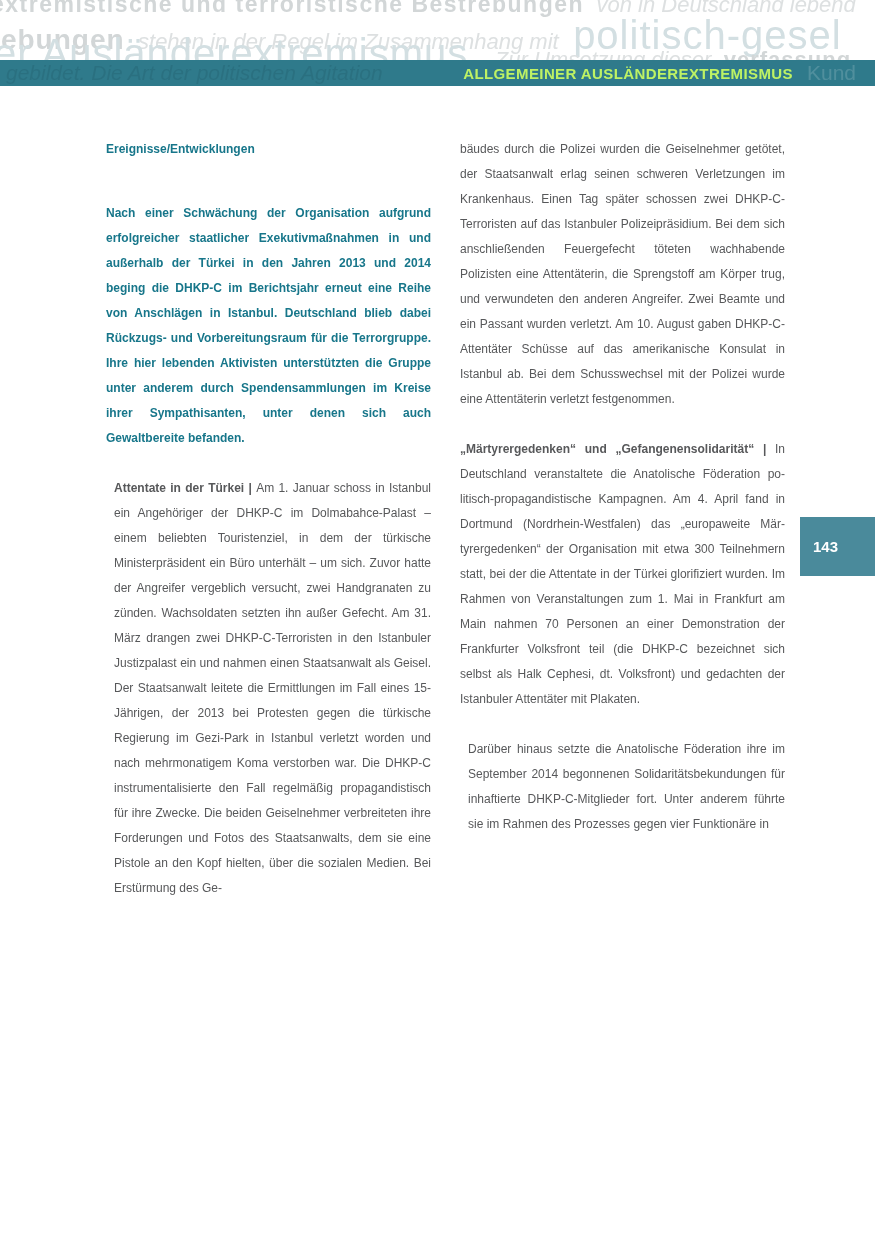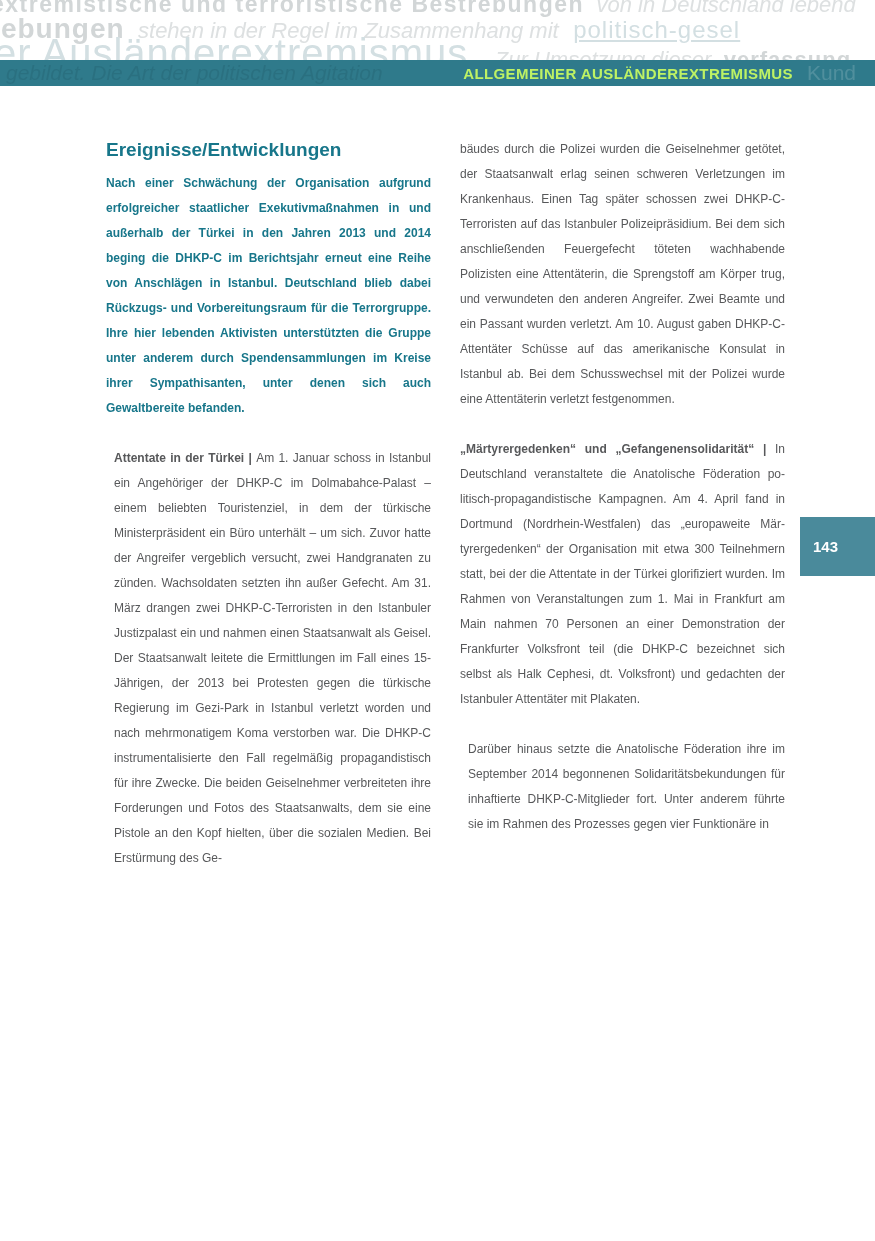--- a/index.html
+++ b/index.html
@@ -22,21 +22,21 @@
   
   .deco{position:absolute;top:0;left:0;right:0;height:86px;overflow:hidden;}
   .deco-line{position:absolute;white-space:nowrap;line-height:1;}
   .deco-line span{vertical-align:baseline;}
   .l1{top:-7px;left:-9px;}
   .l1 .d-bold{font-size:23px;font-weight:bold;letter-spacing:1.5px;color:var(--deco-gray);}
   .l1 .d-italic{font-size:22px;font-style:italic;color:var(--deco-light);margin-left:8px;}
   .l2{top:15px;left:-11px;}
   .l2 .d-bold{font-size:28px;font-weight:bold;letter-spacing:1px;color:var(--deco-gray);}
   .l2 .d-italic{font-size:22px;font-style:italic;color:var(--deco-light);margin-left:9px;margin-top:26px;}
-  .l2 .d-large{font-size:24px;color:var(--deco-teal-light);letter-spacing:1px;margin-left:10px;text-decoration:underline;}
+  .l2 .d-large{font-size:40px;color:var(--deco-teal-light);letter-spacing:1px;margin-left:10px;}
   .l3{top:33px;left:-6px;}
   .l3 .d-large{font-size:40px;color:var(--deco-teal-light);letter-spacing:1px;}
   .l3 .d-italic{font-size:22px;font-style:italic;color:var(--deco-light);margin-left:10px;}
   .l3 .d-bold{font-size:22px;font-weight:bold;letter-spacing:1px;color:var(--deco-gray);margin-left:8px;}
   
   .teal-bar{
     position:absolute;top:60px;left:0;right:0;height:26px;
     background:var(--bar-teal);
     display:flex;align-items:center;justify-content:flex-end;
     padding-right:89px;box-sizing:border-box;overflow:hidden;
@@ -61,22 +61,22 @@
     padding-left:13px;box-sizing:border-box;
     font-size:15px;font-weight:bold;
   }
   
   .columns{
     position:absolute;top:137px;left:106px;width:680px;
     display:flex;gap:29px;align-items:flex-start;
   }
   .col{width:325px;}
   h2.section-heading{
-    margin:0 0 9px 0;
-    font-size:19px;line-height:25px;font-weight:bold;
+    margin:0 0 39px 0;
+    font-size:12px;line-height:25px;font-weight:bold;
     color:var(--heading-teal);
   }
   p{
     margin:0 0 25px 0;
     font-size:12px;line-height:25px;
     text-align:justify;
     hyphens:auto;-webkit-hyphens:auto;
     color:var(--body-gray);
   }
   p.lead{color:var(--heading-teal);font-weight:bold;}

